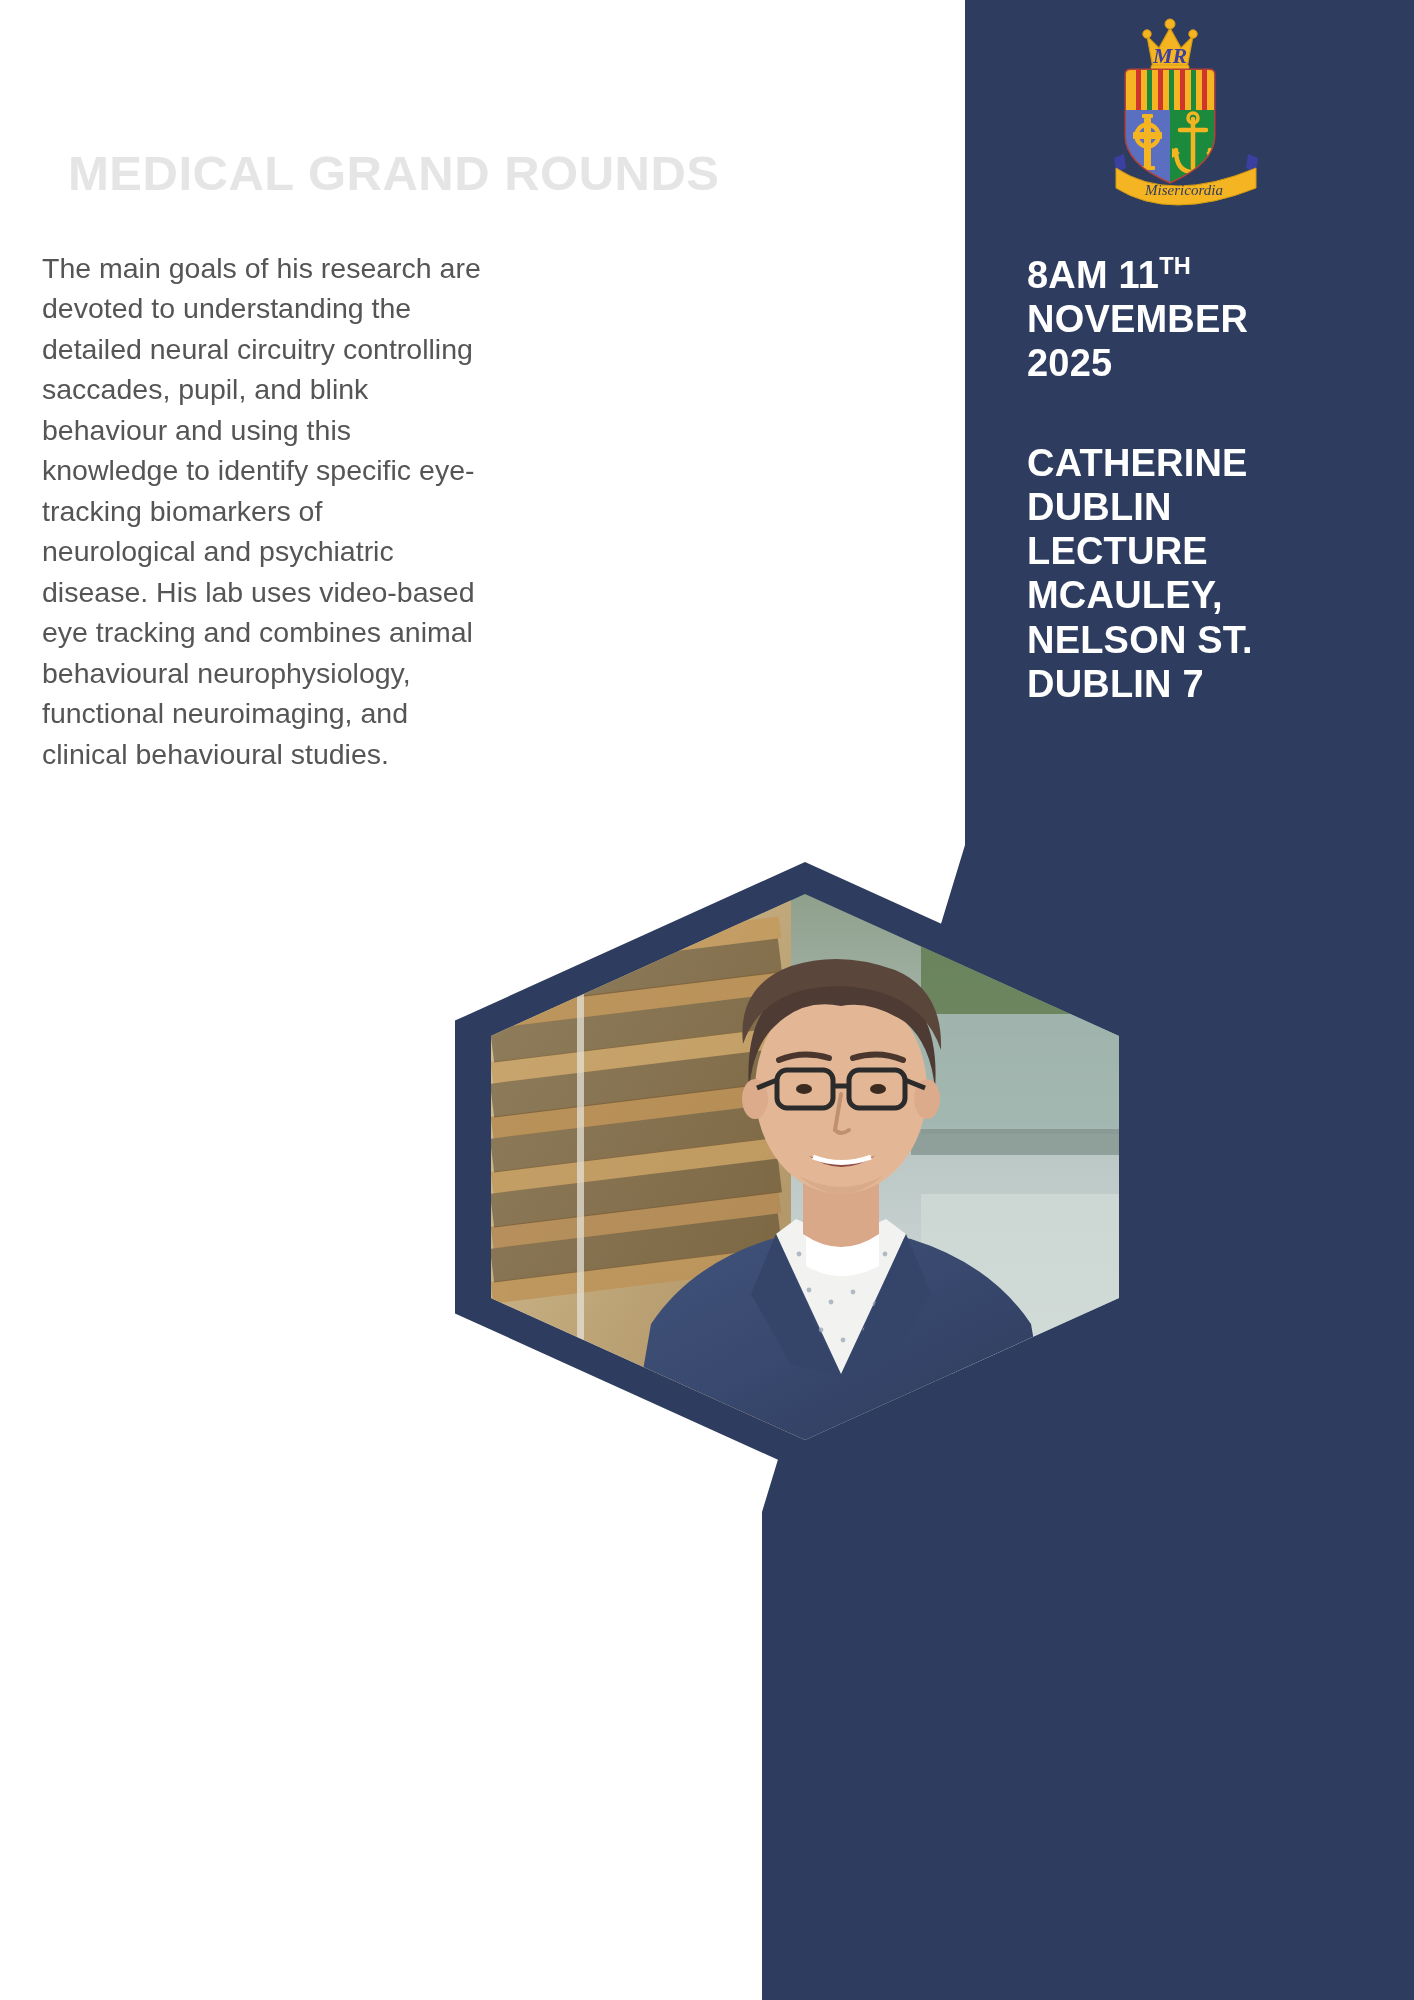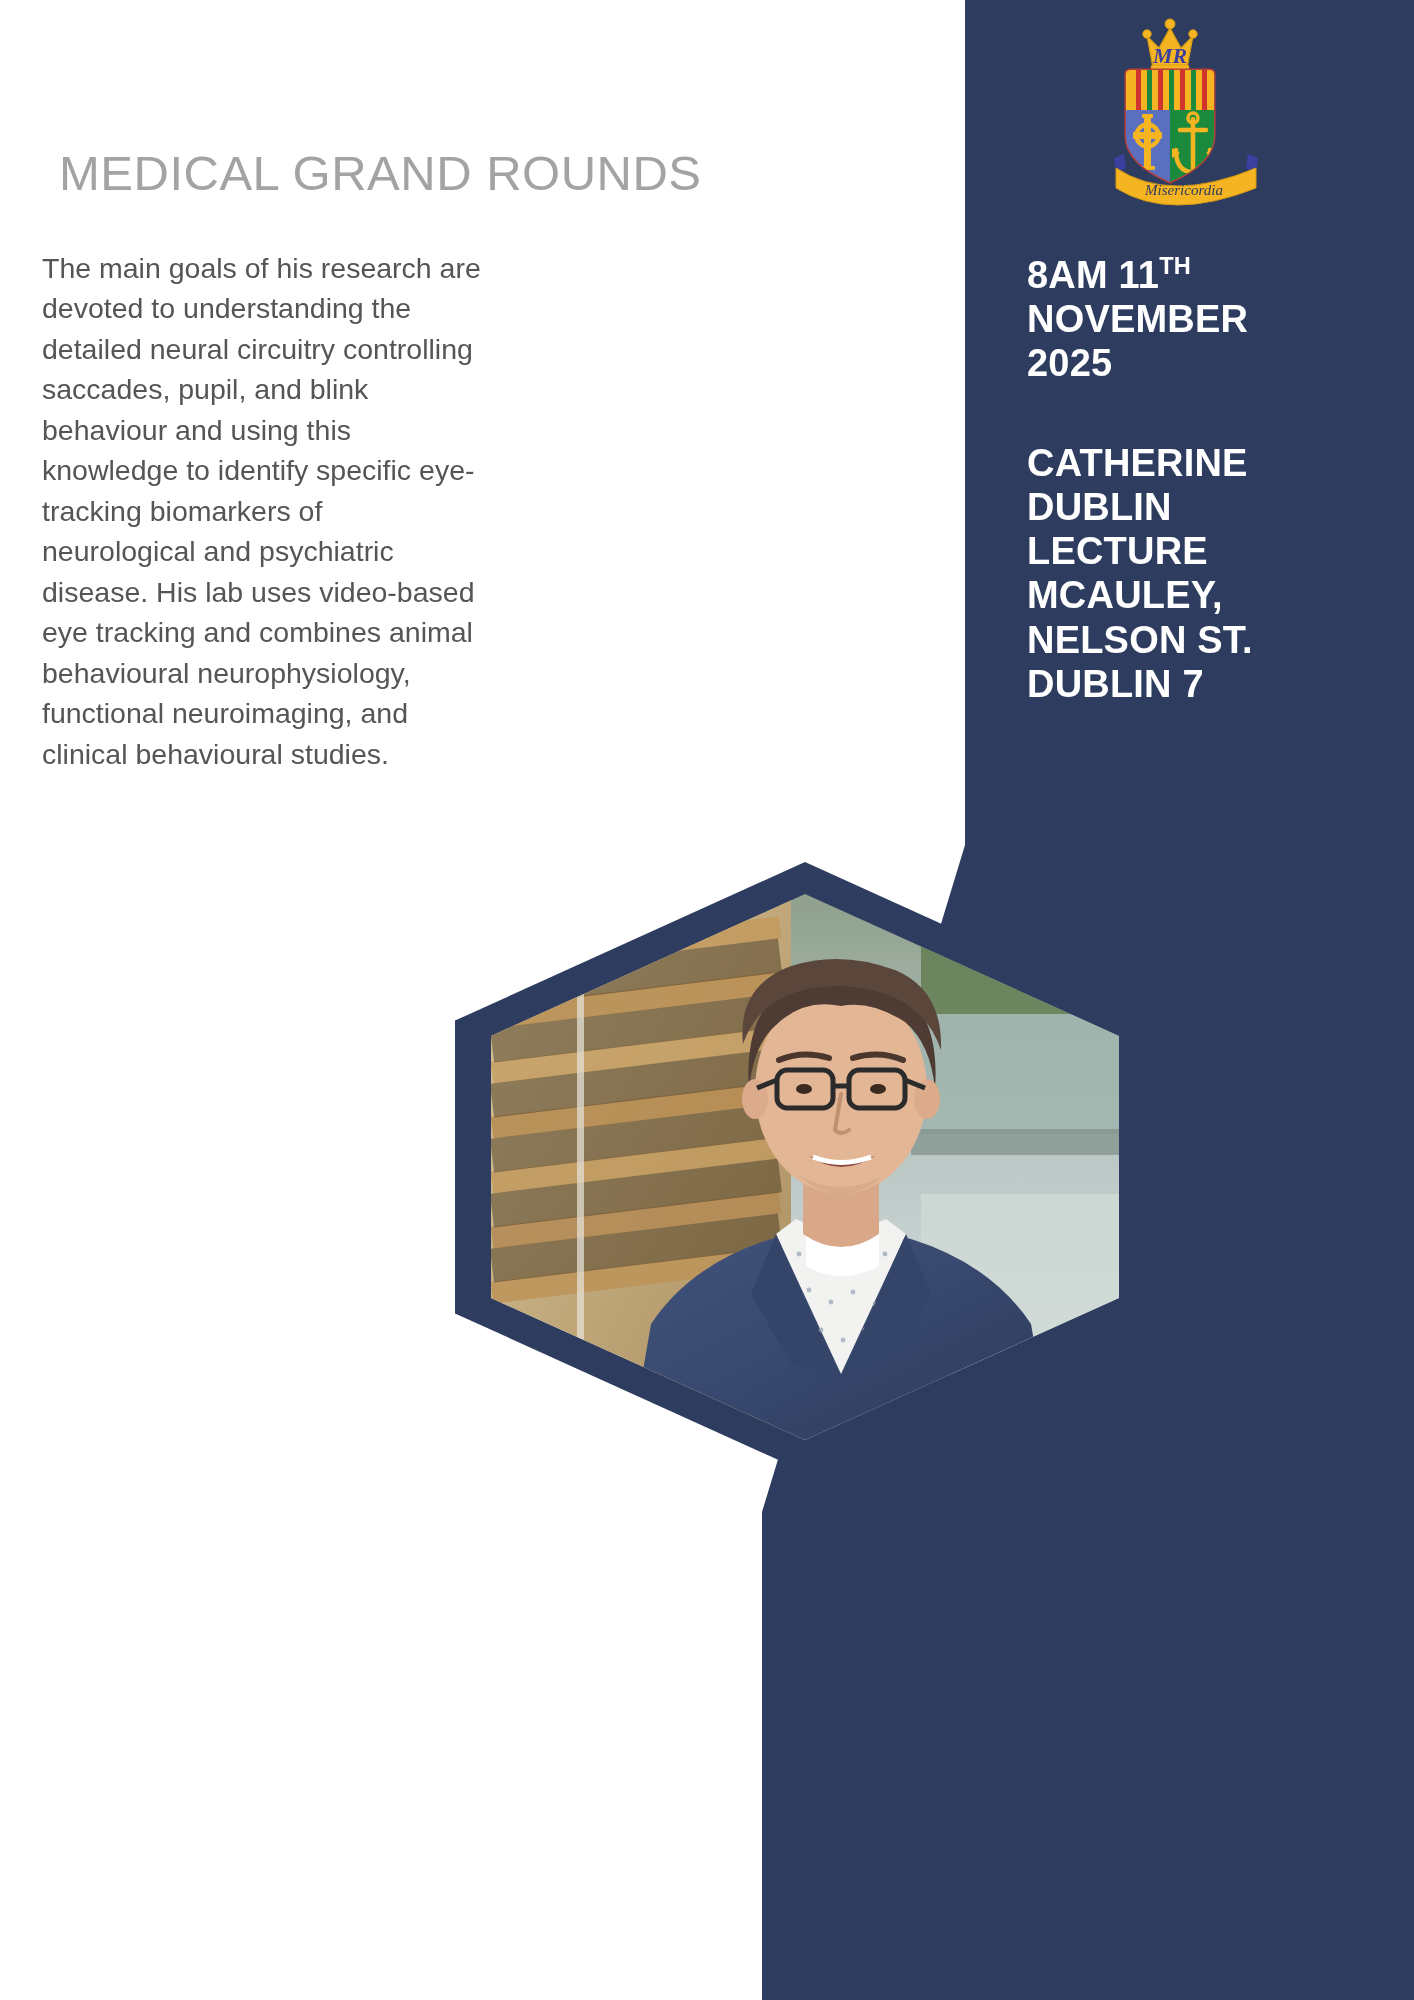--- a/index.html
+++ b/index.html
@@ -46,26 +46,26 @@
     font-size: 72px;
     font-weight: bold;
     letter-spacing: 1.5px;
     color: #ffffff;
     line-height: 1.0;
     margin-top: 55px;
     white-space: nowrap;
   }
   #event-series {
     font-size: 49px;
-    font-weight: normal;
+    font-weight: bold;
     letter-spacing: 0.5px;
-    color: #a3a3a3;
+    color: #e5e5e5;
     line-height: 1.0;
     margin-top: 22px;
-    margin-left: 19px;
+    margin-left: 28px;
   }
 
   #talk-title {
     margin-top: 84px;
     margin-left: 2px;
     width: 560px;
     font-size: 50px;
     font-weight: bold;
     letter-spacing: 0.4px;
     color: #2e3d5f;

